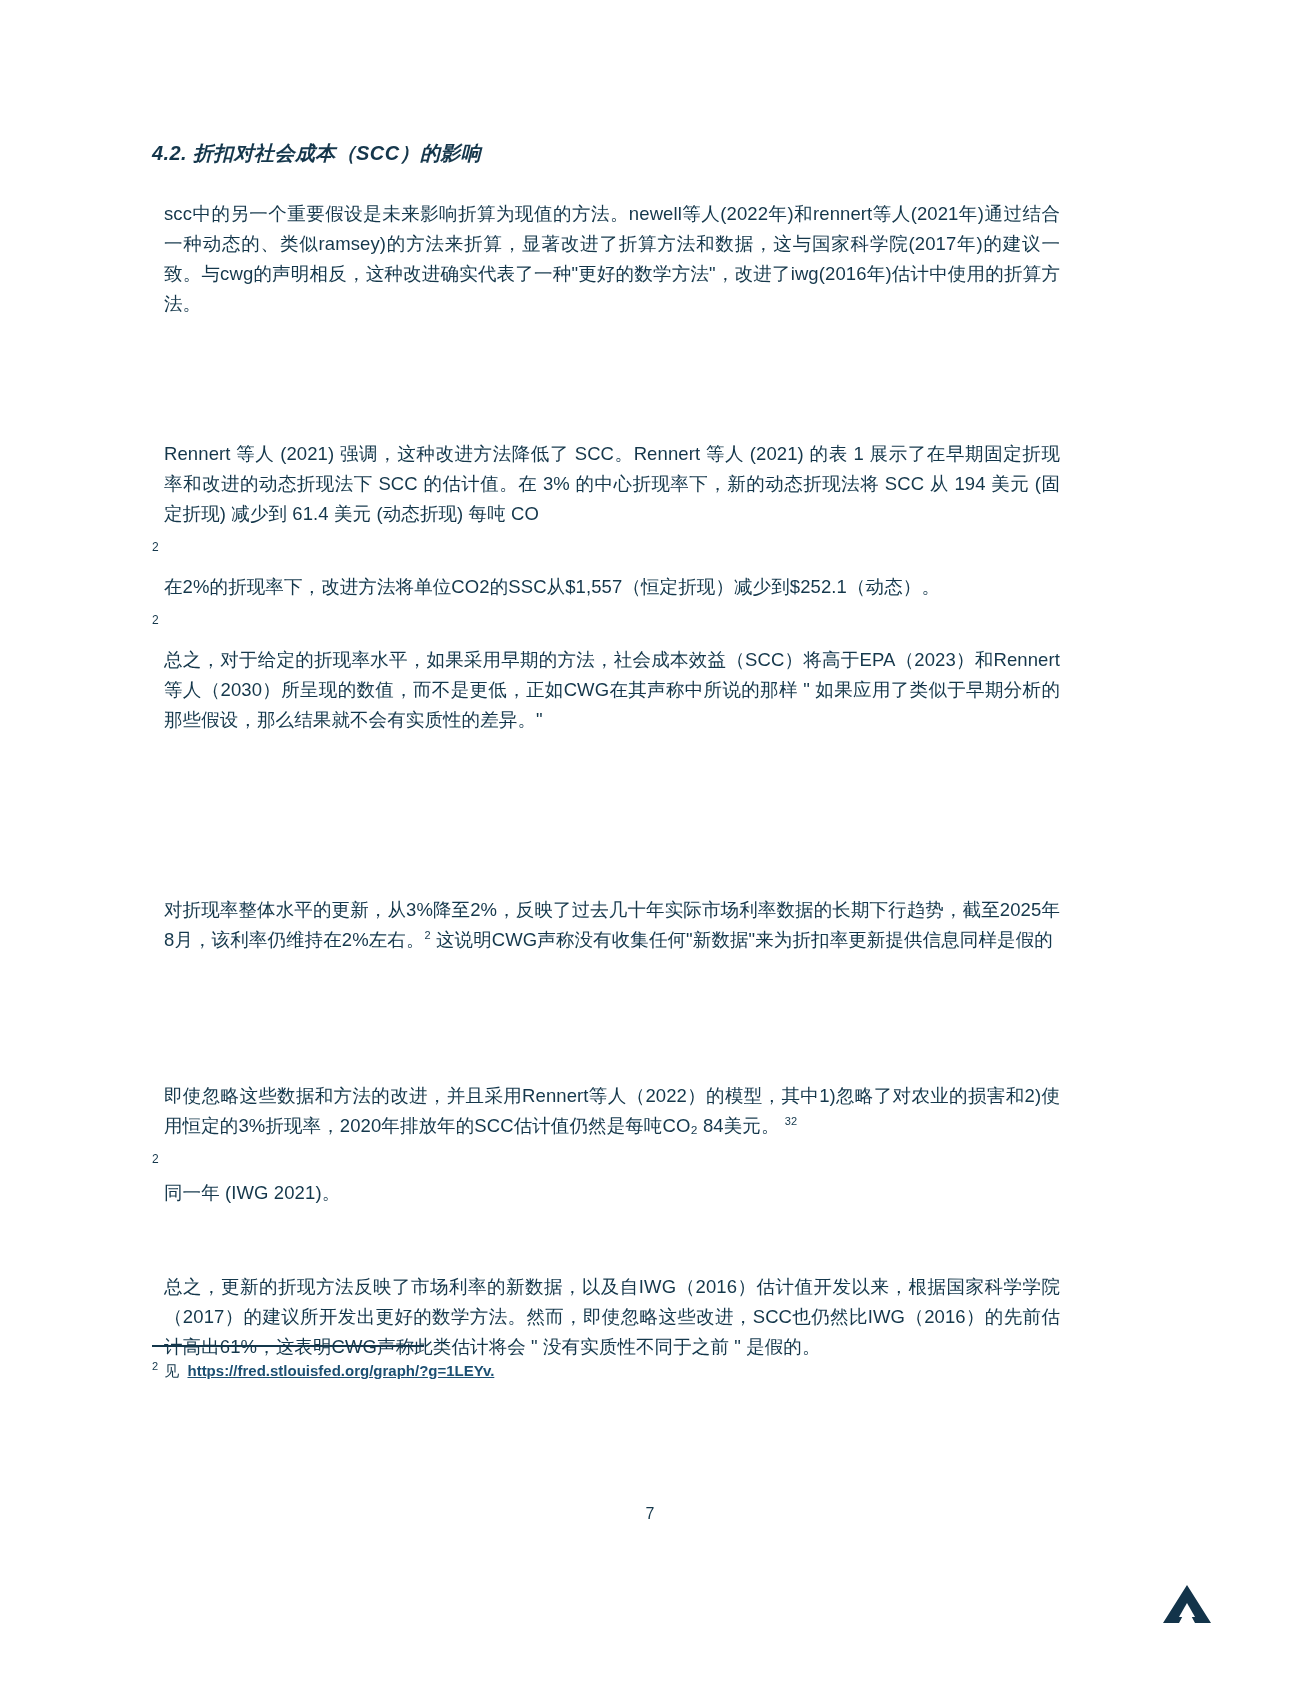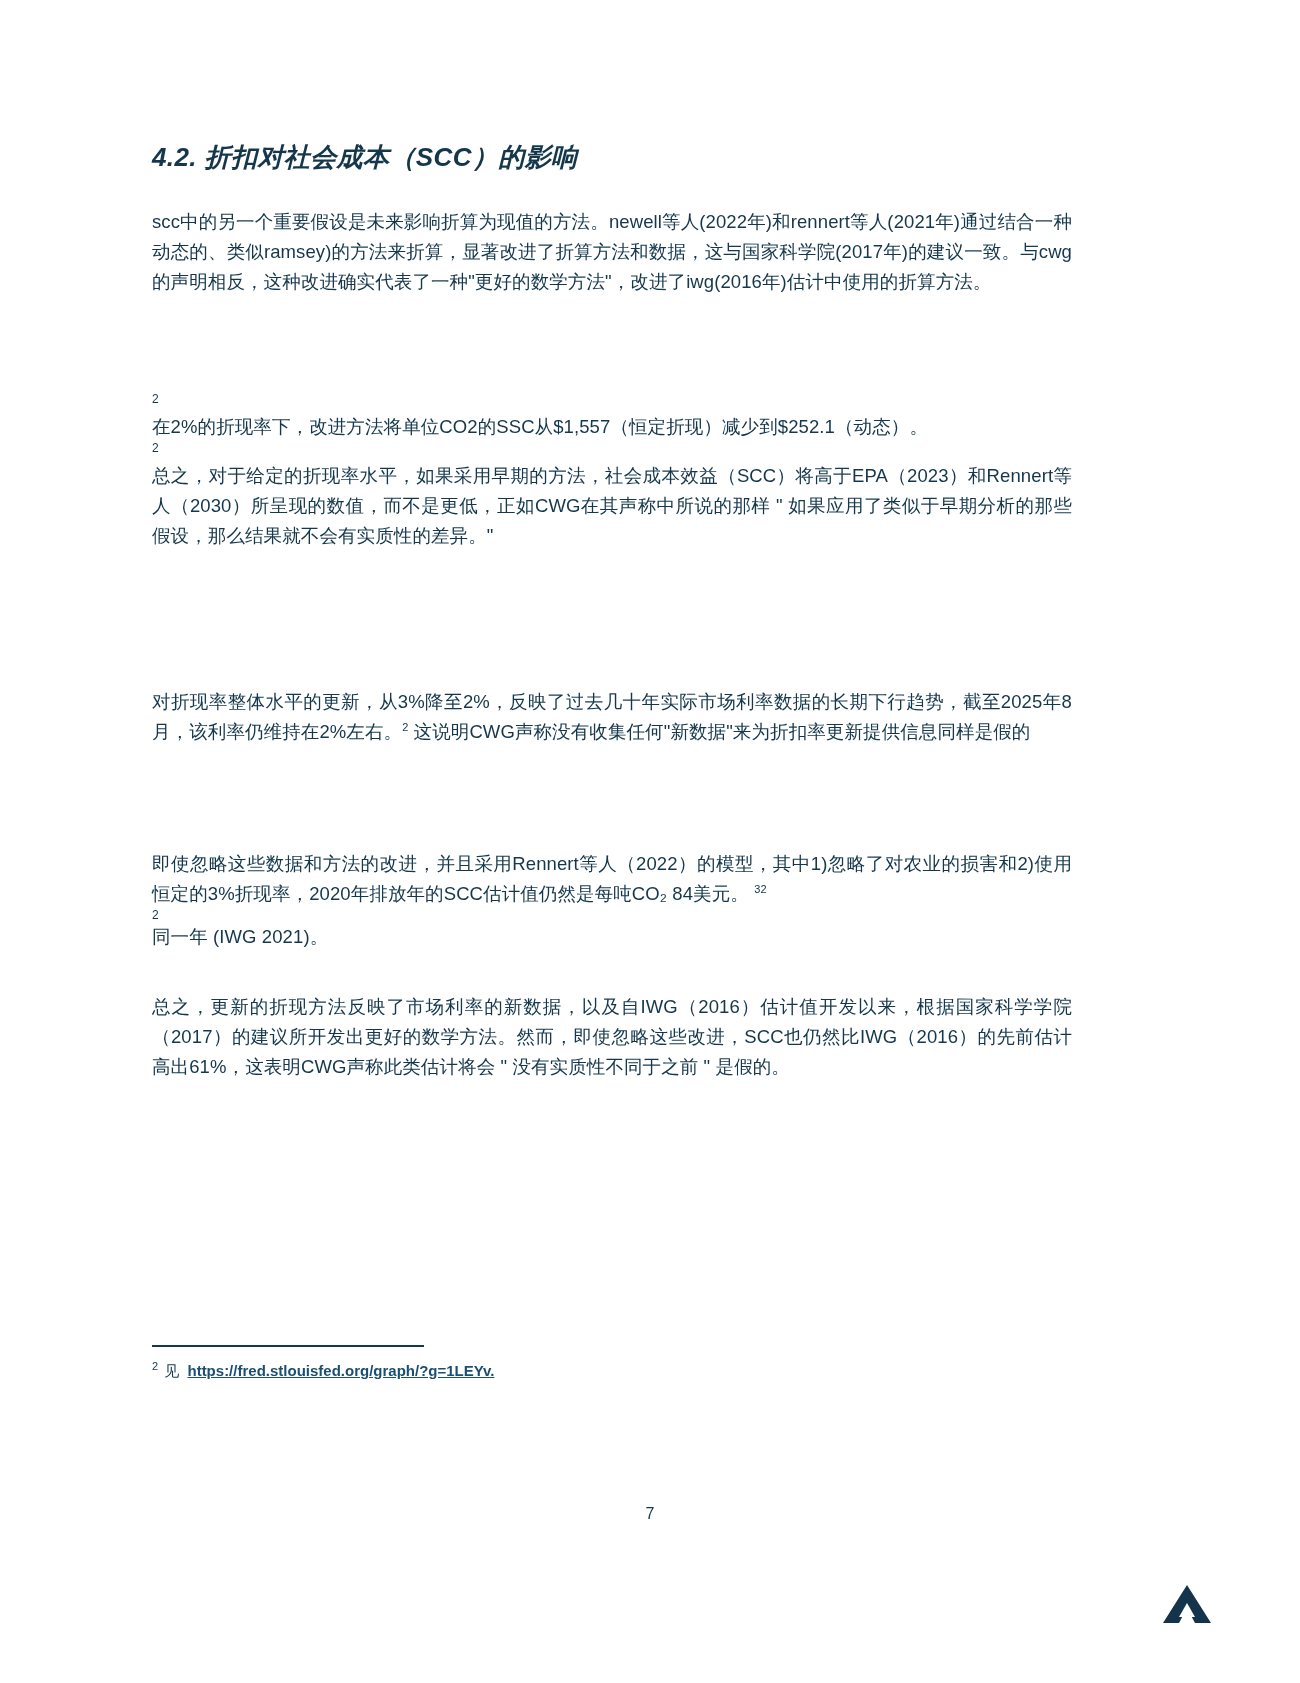--- a/index.html
+++ b/index.html
@@ -23,31 +23,31 @@
     background: #ffffff;
   }
   .content {
     position: absolute;
     left: 152px;
     top: 140px;
     width: 920px;
   }
   .section-title {
     font-style: italic;
-    font-size: 26px;
+    font-size: 20px;
     font-weight: 600;
     color: #15374c;
     letter-spacing: 0.4px;
     margin: 0 0 32px 0;
   }
   p.body {
     font-size: 18.5px;
     line-height: 1.62;
     color: #14374b;
-    margin: 0;
+    margin: 12px;
     text-align: justify;
     letter-spacing: 0.1px;
   }
   .blk { margin-bottom: 0; }
   .gap-xl { height: 96px; }
   .gap-l { height: 62px; }
   .gap-m { height: 40px; }
   .gap-xs { height: 6px; }
   .sub {
     font-size: 12px;
@@ -116,20 +116,21 @@
 <div class="page">
 
   <div class="content">
 
     <h2 class="section-title">4.2. 折扣对社会成本（SCC）的影响</h2>
 
     <p class="body blk">scc中的另一个重要假设是未来影响折算为现值的方法。newell等人(2022年)和rennert等人(2021年)通过结合一种动态的、类似ramsey)的方法来折算，显著改进了折算方法和数据，这与国家科学院(2017年)的建议一致。与cwg的声明相反，这种改进确实代表了一种"更好的数学方法"，改进了iwg(2016年)估计中使用的折算方法。</p>
 
     <div class="gap-xl"></div>
 
+    <p class="body blk spaced">Rennert 等人 (2021) 强调，这种改进方法降低了 SCC。Rennert 等人 (2021) 的表 1 展示了在早期固定折现率和改进的动态折现法下 SCC 的估计值。在 3% 的中心折现率下，新的动态折现法将 SCC 从 194 美元 (固定折现) 减少到 61.4 美元 (动态折现) 每吨 CO</p>
     <p class="sub">2</p>
 
     <div class="gap-xs"></div>
 
     <p class="body blk">在2%的折现率下，改进方法将单位CO2的SSC从$1,557（恒定折现）减少到$252.1（动态）。</p>
     <p class="sub">2</p>
 
     <div class="gap-xs"></div>
 
     <p class="body blk">总之，对于给定的折现率水平，如果采用早期的方法，社会成本效益（SCC）将高于EPA（2023）和Rennert等人（2030）所呈现的数值，而不是更低，正如CWG在其声称中所说的那样 " 如果应用了类似于早期分析的那些假设，那么结果就不会有实质性的差异。"</p>

